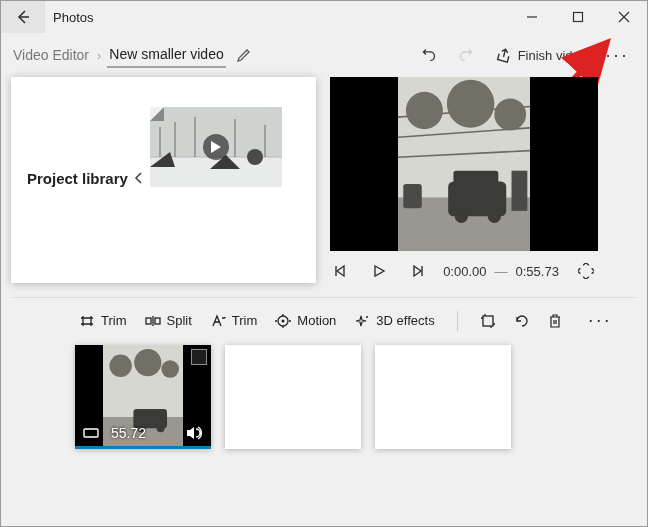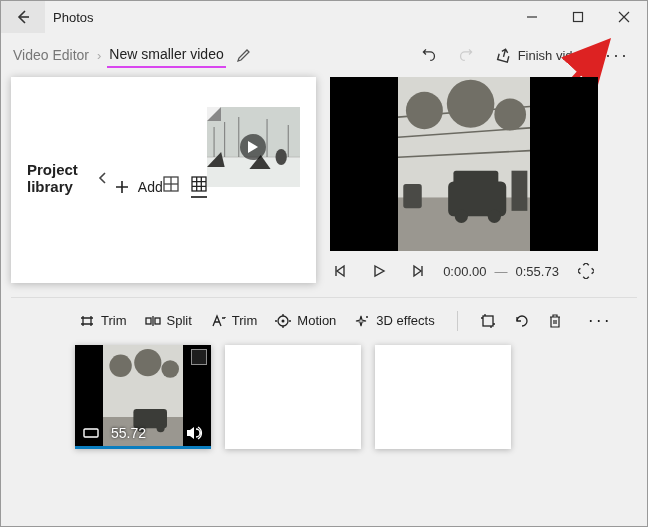--- a/index.html
+++ b/index.html
@@ -6,21 +6,21 @@
   body { font-family: "Segoe UI", Arial, sans-serif; font-size: 13px; color: #333; background: #fff; }
   .window { width: 648px; height: 527px; border: 1px solid #999; background: #f0f0f0; display: flex; flex-direction: column; position: relative; }
   .titlebar { height: 32px; display: flex; align-items: center; background: #f0f0f0; }
   .back-btn { width: 44px; height: 32px; display: flex; align-items: center; justify-content: center; background: #e4e4e4; cursor: pointer; }
   .title { margin-left: 8px; font-size: 13px; color: #222; }
   .win-controls { margin-left: auto; display: flex; }
   .win-btn { width: 46px; height: 32px; display: flex; align-items: center; justify-content: center; cursor: pointer; }
 
   .toolbar { height: 44px; display: flex; align-items: center; padding: 0 10px; background: #f0f0f0; }
   .crumb { color: #777; font-size: 14px; padding: 4px 2px; text-align: right; }
-  .crumb.active { color: #222; border-bottom: 2px solid #d946ef; }
+  .crumb.active { color: #222; border-bottom: 2px solid #a3a3a3; }
   .chev { color: #aaa; margin: 0 6px; }
   .pencil { margin-left: 10px; color: #555; cursor: pointer; }
   .tb-spacer { flex: 1; }
   .tb-btn { padding: 6px 10px; display: flex; align-items: center; gap: 6px; color: #333; cursor: pointer; }
   .tb-btn.disabled { color: #bbb; }
   .more { font-size: 18px; letter-spacing: 2px; padding: 0 8px; cursor: pointer; color: #333; }
 
   .midrow { display: flex; gap: 14px; padding: 0 10px; }
   .library { width: 305px; background: #fff; box-shadow: 0 1px 8px rgba(0,0,0,0.25); padding: 14px 16px 18px; display: flex; flex-direction: row; }
   .lib-head { display: flex; justify-content: space-between; align-items: center; }
@@ -133,43 +133,20 @@
     </svg>
 
   <div class="midrow">
     <div class="library">
       <div class="lib-head">
         <div class="lib-title">Project library</div>
         <div class="lib-collapse">
           <svg width="14" height="14" viewBox="0 0 14 14">
               <path d="M9 2 L4 7 L9 12" stroke="#444" stroke-width="1.6" fill="none"></path>
             </svg>
-        </div>
-      </div>
-      <div class="lib-row2">
-        <div class="add-btn">
-          <svg width="16" height="16" viewBox="0 0 16 16">
-              <path d="M8 2 V14 M2 8 H14" stroke="#222" stroke-width="1.6"></path>
-            </svg>
-          <span>Add</span>
-        </div>
-        <div class="grid-icons">
-          <div class="grid-ic">
-            <svg width="16" height="16" viewBox="0 0 16 16">
-                <rect x="1" y="1" width="14" height="14" fill="none" stroke="#444" stroke-width="1.3"></rect>
-                <line x1="8" y1="1" x2="8" y2="15" stroke="#444" stroke-width="1.3"></line>
-                <line x1="1" y1="8" x2="15" y2="8" stroke="#444" stroke-width="1.3"></line>
-              </svg>
-          </div>
-          <div class="grid-ic active">
-            <svg width="16" height="16" viewBox="0 0 16 16">
-                <rect x="1" y="1" width="14" height="14" fill="none" stroke="#222" stroke-width="1.3"></rect>
-                <path d="M1 5.7 H15 M1 10.3 H15 M5.7 1 V15 M10.3 1 V15" stroke="#222" stroke-width="1.3"></path>
-              </svg>
-          </div>
         </div>
       </div>
       <div class="thumb-wrap">
         <svg class="thumb-img" viewBox="0 0 132 80" preserveAspectRatio="none">
           <rect width="132" height="50" fill="#cfd4d0"></rect>
             <rect y="50" width="132" height="30" fill="#e8ebe9"></rect>
           <path d="M0 50 L132 50" stroke="#b8bab6"></path>
           <g fill="#3a3a38">
               <path d="M0 60 L20 45 L25 60 Z"></path>
               <path d="M60 62 L76 48 L90 62 Z"></path>

